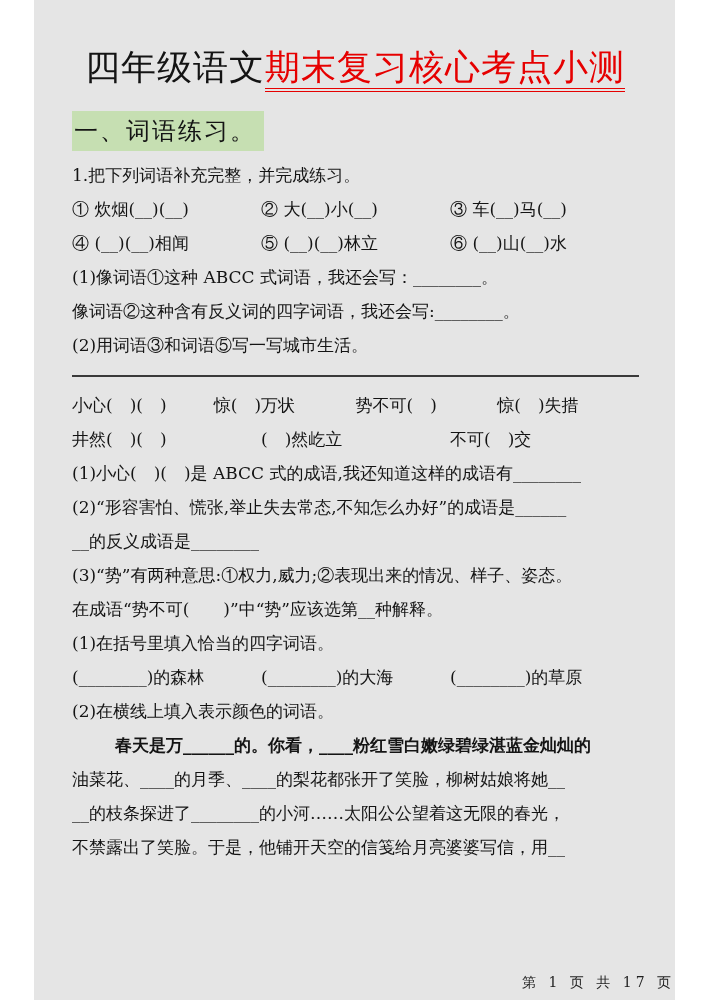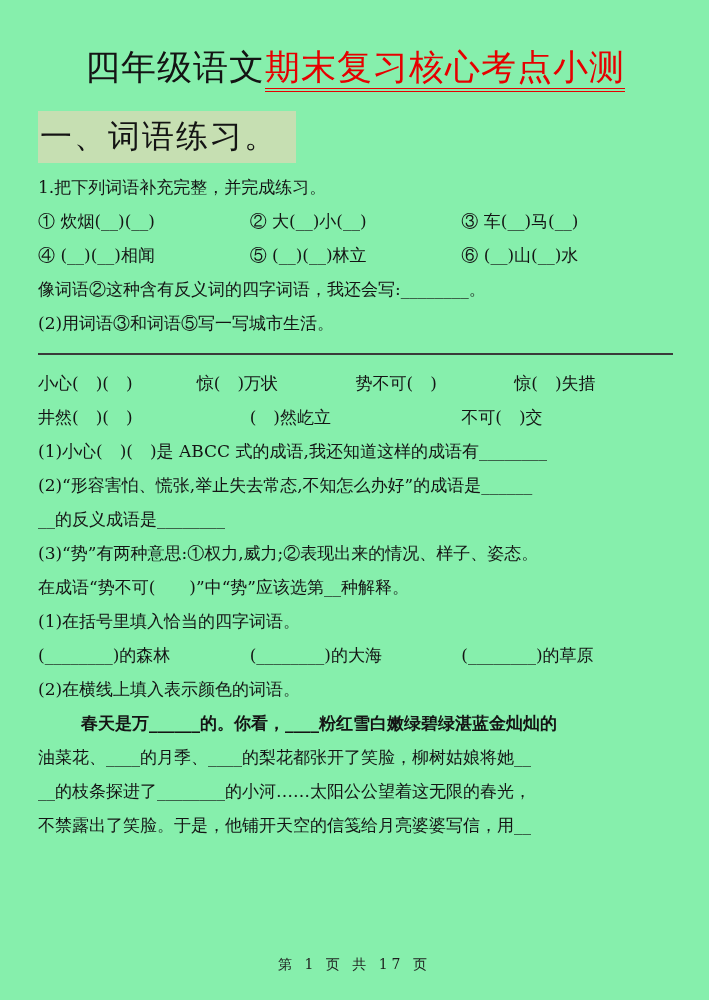--- a/index.html
+++ b/index.html
@@ -5,47 +5,47 @@
   :root {
     --red: #e60000;
     --hl: #c6dfb2;
     --ink: #141414;
     --divider: #3a3a3a;
   }
   * { margin: 0; padding: 0; box-sizing: border-box; }
   html, body { background: #ffffff; }
   .page {
     position: relative;
-    width: 709px;
+    width: 641px;
     height: 1000px;
     margin: 0 auto;
-    background: #86efac;
+    background: #e5e5e5;
     overflow: hidden;
     font-family: "DejaVu Serif", "Liberation Serif", serif;
     color: var(--ink);
   }
   .title {
     margin: 44px 37px 0 38px;
     text-align: center;
     font-size: 35px;
     font-weight: 500;
     letter-spacing: 1px;
     white-space: nowrap;
   }
   .title-emphasis {
     color: var(--red);
     border-bottom: 4px double var(--red);
     padding-bottom: 1px;
   }
   .section-header-wrap { margin: 20px 37px 0 38px; }
   .section-header {
     display: inline-block;
-    font-size: 32px;
+    font-size: 24px;
     background: var(--hl);
-    padding: 4px 18px 4px 2px;
+    padding: 4px 8px 4px 2px;
     letter-spacing: 2px;
   }
   .body {
     margin: 7px 36px 0 38px;
     font-size: 17px;
   }
   .line {
     line-height: 34px;
     white-space: pre-wrap;
   }
@@ -61,22 +61,22 @@
   }
   .divider {
     border-top: 2px solid var(--divider);
     margin: 13px 0 11px 0;
     height: 0;
   }
   .footer {
     position: absolute;
     left: 0;
     right: 0;
-    bottom: 26px;
-    text-align: center;
+    bottom: 8px;
+    text-align: right;
     font-size: 14px;
     letter-spacing: 4px;
     color: #1d1d1d;
   }
 </style>
 </head>
 <body>
 
 <div class="page">
 
@@ -91,20 +91,21 @@
       <div class="row cols3">
         <div class="cell">① 炊烟(__)(__)</div>
         <div class="cell">② 大(__)小(__)</div>
         <div class="cell">③ 车(__)马(__)</div>
       </div>
       <div class="row cols3">
         <div class="cell">④ (__)(__)相闻</div>
         <div class="cell">⑤ (__)(__)林立</div>
         <div class="cell">⑥ (__)山(__)水</div>
       </div>
+      <div class="line">(1)像词语①这种 ABCC 式词语，我还会写：________。</div>
       <div class="line">像词语②这种含有反义词的四字词语，我还会写:________。</div>
       <div class="line">(2)用词语③和词语⑤写一写城市生活。</div>
       <div class="divider"></div>
       <div class="row cols4">
         <div class="cell">小心(　)(　)</div>
         <div class="cell">惊(　)万状</div>
         <div class="cell">势不可(　)</div>
         <div class="cell">惊(　)失措</div>
       </div>
       <div class="row cols4">

